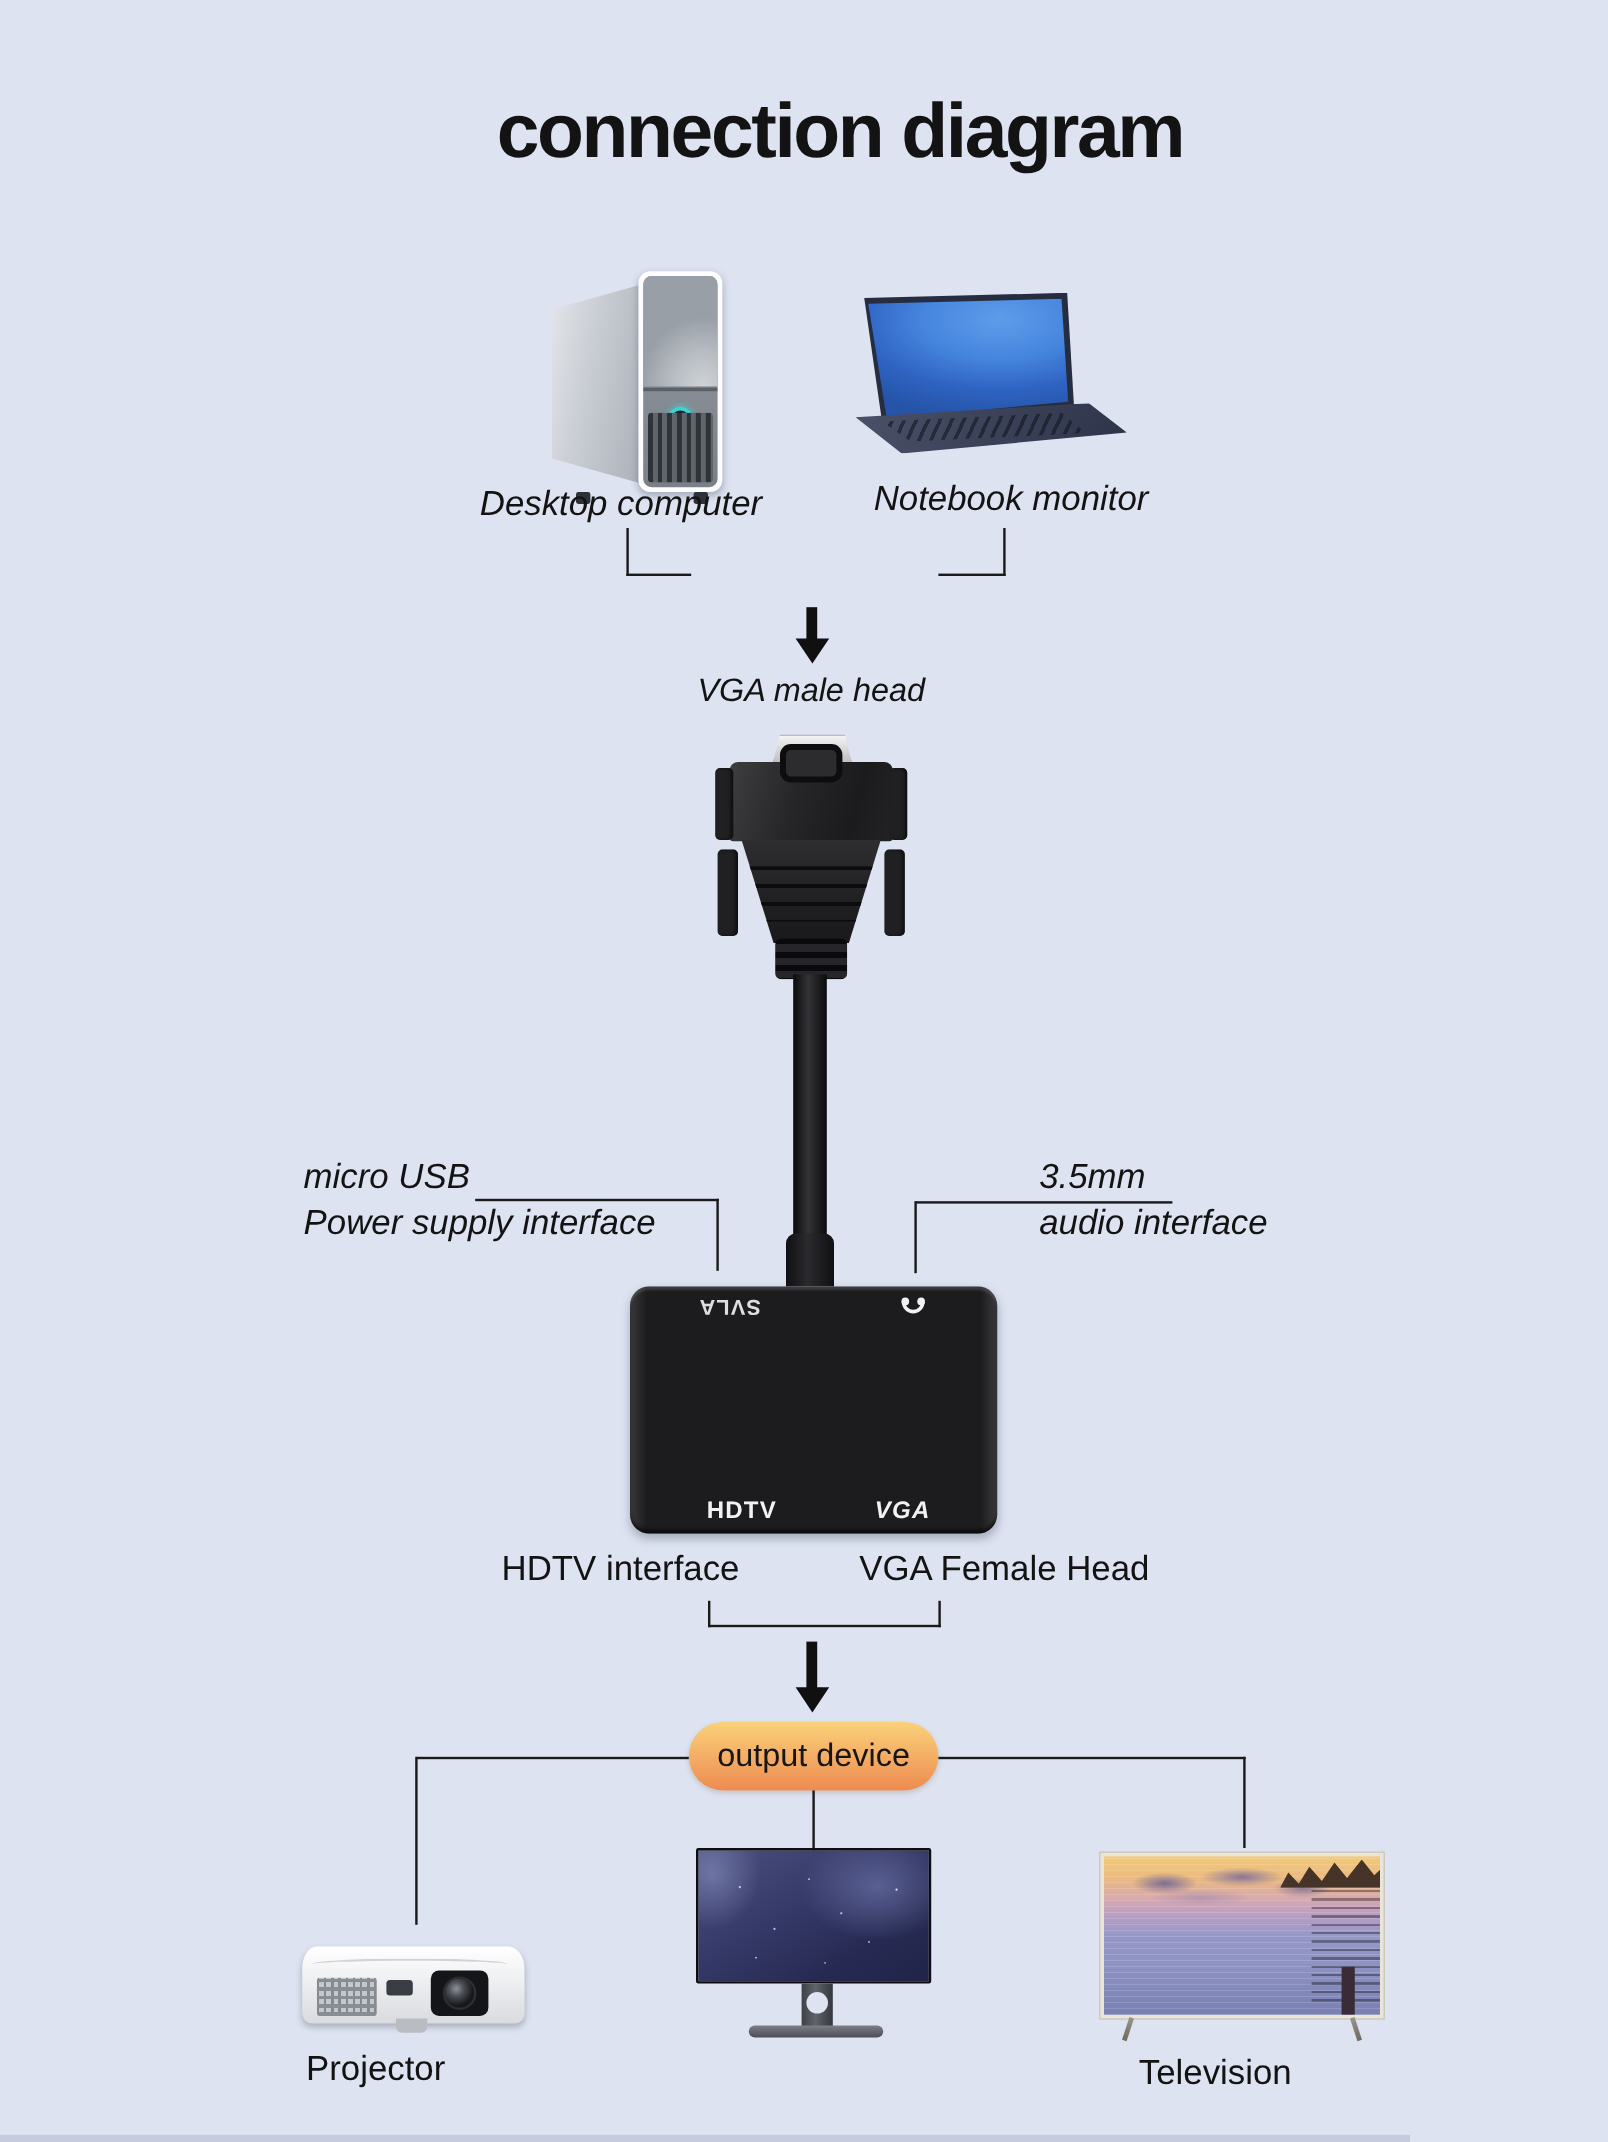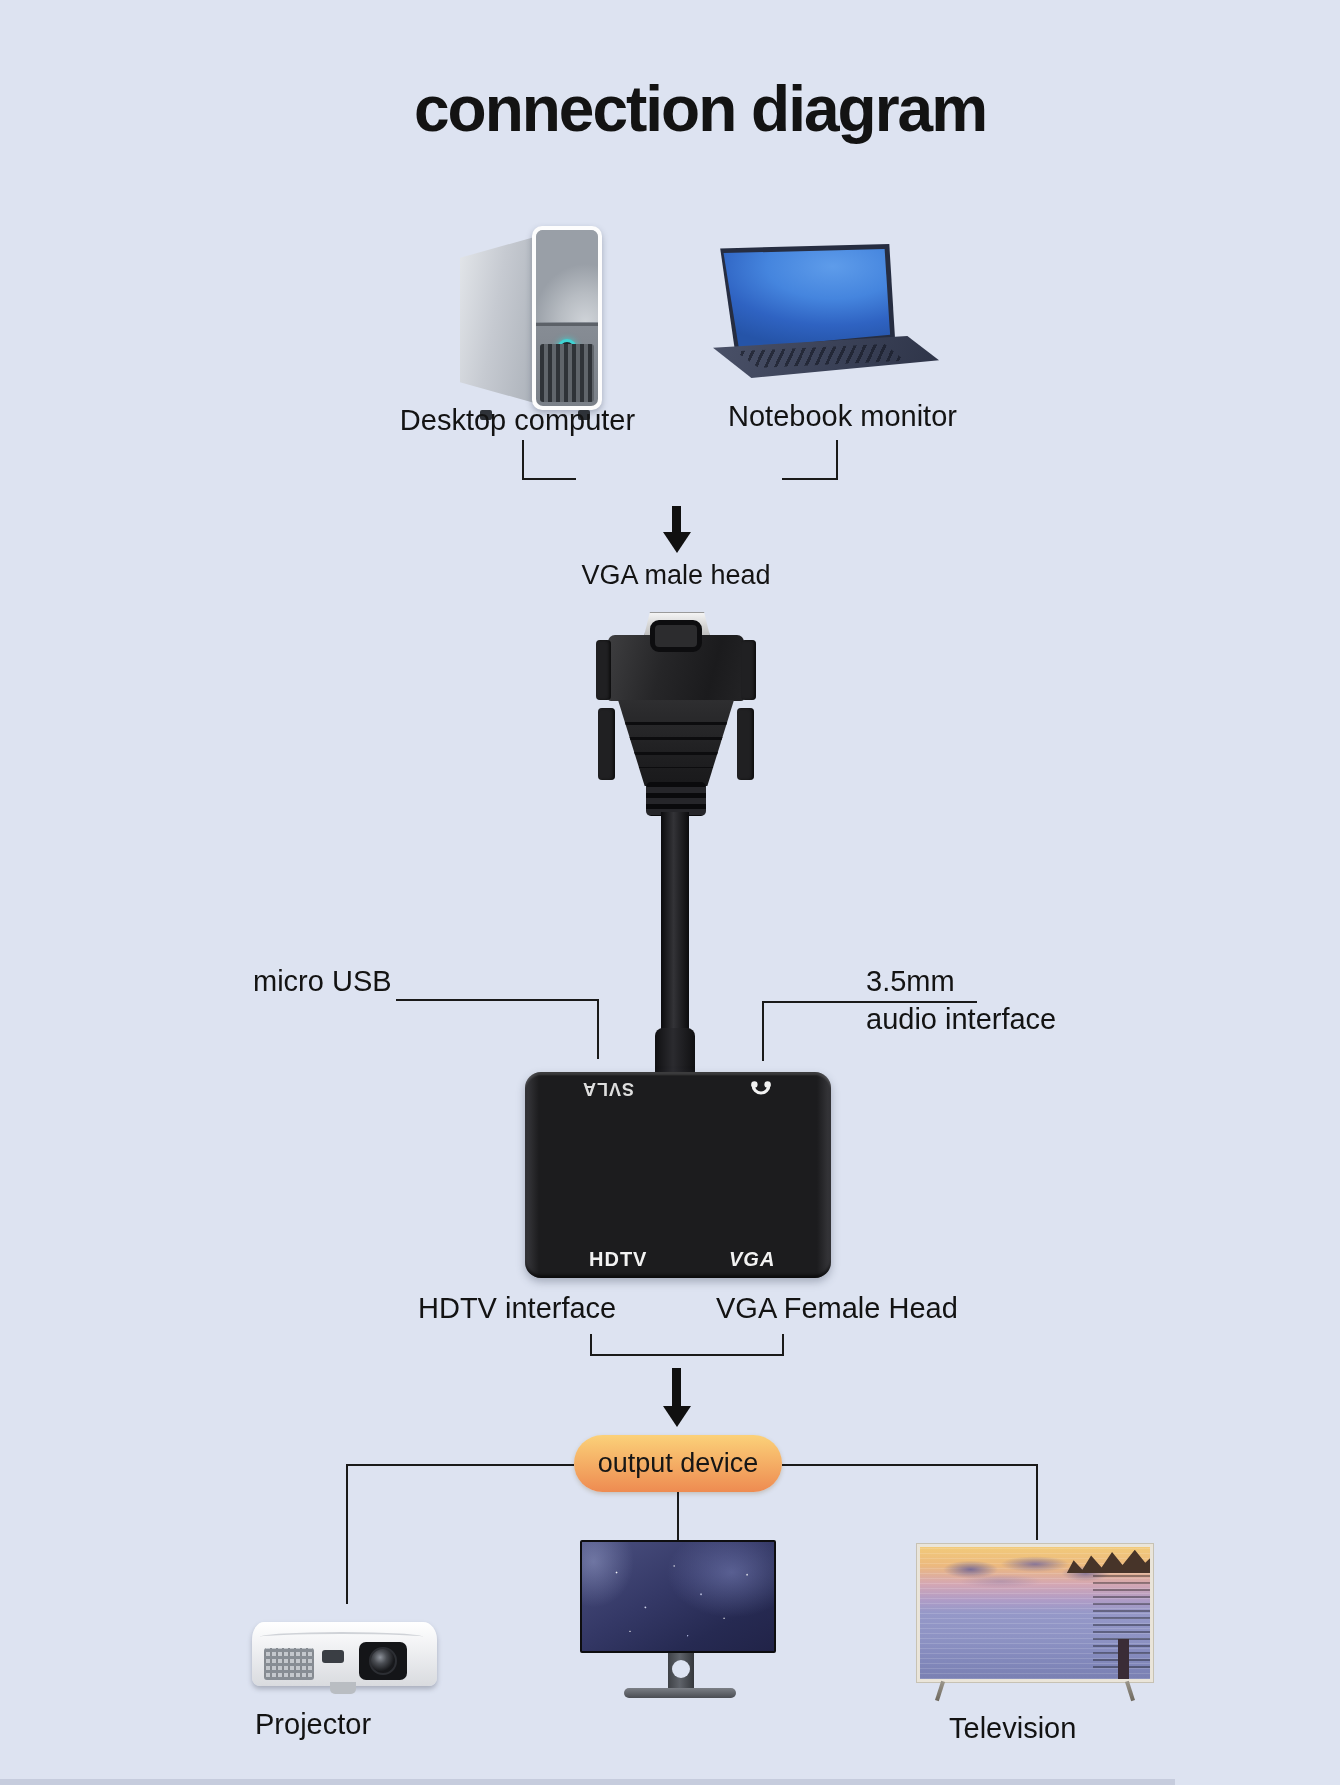--- a/index.html
+++ b/index.html
@@ -6,21 +6,21 @@
     --bg:#dde3f1; --line:#1a1a1a; --text:#131313;
     --badge-top:#fbd179; --badge-bottom:#ee8b51;
     --adapter:#1c1c1e; --adapter-text:#f2f2f2;
   }
   *{margin:0;padding:0;box-sizing:border-box;}
   html,body{background:var(--bg);}
   body{font-family:"Liberation Sans", sans-serif;color:var(--text);}
   .canvas{position:relative;width:1175px;height:1785px;background:var(--bg);overflow:hidden;}
 
   .abs{position:absolute;}
-  .label{font-size:29px;text-align:center;white-space:nowrap;color:var(--text);}
+  .label{font-size:29px;text-align:center;white-space:nowrap;color:var(--text);font-style:italic;}
   .caption{font-size:29px;text-align:left;white-space:nowrap;color:var(--text);}
 
   
   .title{left:380px;top:72px;width:640px;text-align:center;font-size:64px;font-weight:bold;letter-spacing:-2px;}
 
   
   .hline,.vline{background:var(--line);}
   .hline{height:2px;} .vline{width:2px;}
 
   
@@ -218,20 +218,21 @@
     <div class="vga-screw" style="right:2px;top:96px;height:72px;width:17px;"></div>
     <div class="vga-taper">
         <div class="vga-ridges"></div>
       </div>
     <div class="vga-neck"></div>
     <div class="vga-cable"></div>
     <div class="vga-boot"></div>
   </div>
 
   <div class="abs label" style="left:253px;top:965px;text-align:left;">micro USB</div>
+  <div class="abs label" style="left:253px;top:1003px;text-align:left;">Power supply interface</div>
   <div class="abs hline" style="left:396px;top:999px;width:203px;"></div>
   <div class="abs vline" style="left:597px;top:999px;height:60px;"></div>
 
   <div class="abs label" style="left:866px;top:965px;text-align:left;">3.5mm</div>
   <div class="abs label" style="left:866px;top:1003px;text-align:left;">audio interface</div>
   <div class="abs hline" style="left:763px;top:1001px;width:214px;"></div>
   <div class="abs vline" style="left:762px;top:1001px;height:60px;"></div>
 
   <div class="abs adapter">
     <div class="adapter-brand">SVLA</div>

